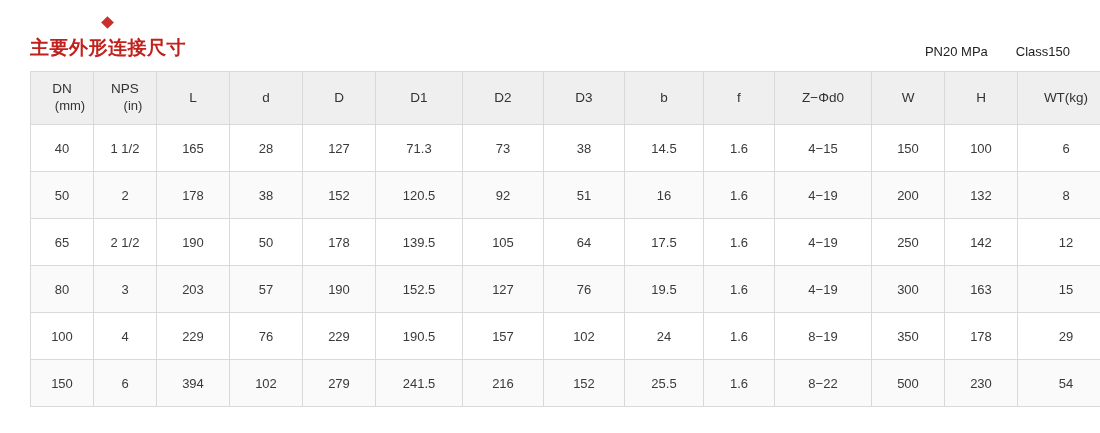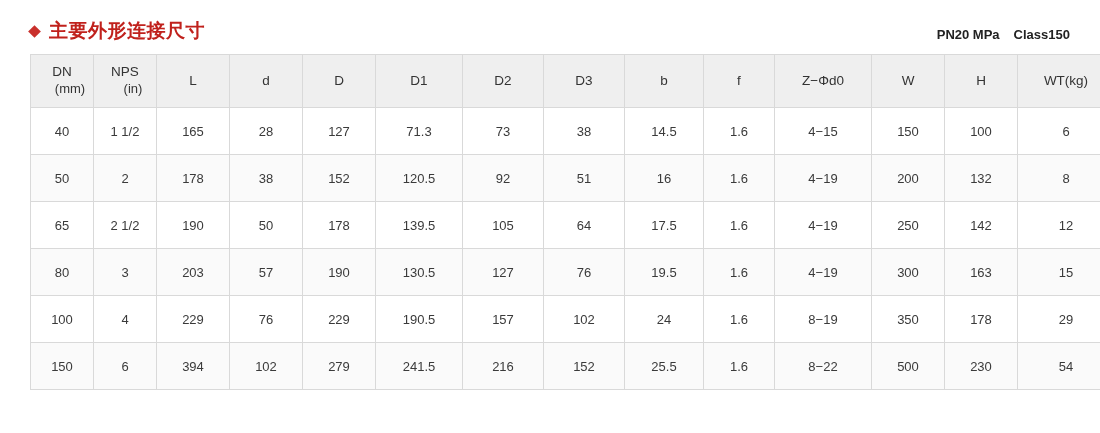--- a/index.html
+++ b/index.html
@@ -25,20 +25,21 @@
     display: flex;
     align-items: flex-end;
     justify-content: space-between;
     margin-bottom: 10px;
   }
   .title-block {
     display: flex;
     align-items: center;
     gap: 8px;
     white-space: nowrap;
+    flex-direction: column;
   }
   .diamond {
     display: inline-block;
     width: 9px;
     height: 9px;
     background: #c9302c;
     transform: rotate(45deg);
     margin-right: 2px;
     flex: 0 0 auto;
   }
@@ -50,24 +51,24 @@
   }
   .title-en {
     color: #c0211c;
     font-size: 19px;
     font-weight: bold;
     letter-spacing: 0.2px;
   }
   .ratings {
     display: flex;
     align-items: baseline;
-    gap: 14px;
+    gap: 28px;
     color: #222222;
     font-size: 13px;
-    font-weight: bold;
+    font-weight: normal;
     white-space: nowrap;
     padding-bottom: 2px;
   }
   table.dim {
     border-collapse: collapse;
     width: 1040px;
     table-layout: fixed;
     border: 1px solid #d4d4d4;
   }
   table.dim th, table.dim td {
@@ -202,21 +203,21 @@
         <td>250</td>
         <td>142</td>
         <td>12</td>
       </tr>
       <tr>
         <td>80</td>
         <td>3</td>
         <td>203</td>
         <td>57</td>
         <td>190</td>
-        <td>130.5</td>
+        <td>152.5</td>
         <td>127</td>
         <td>76</td>
         <td>19.5</td>
         <td>1.6</td>
         <td>4−19</td>
         <td>300</td>
         <td>163</td>
         <td>15</td>
       </tr>
       <tr>

